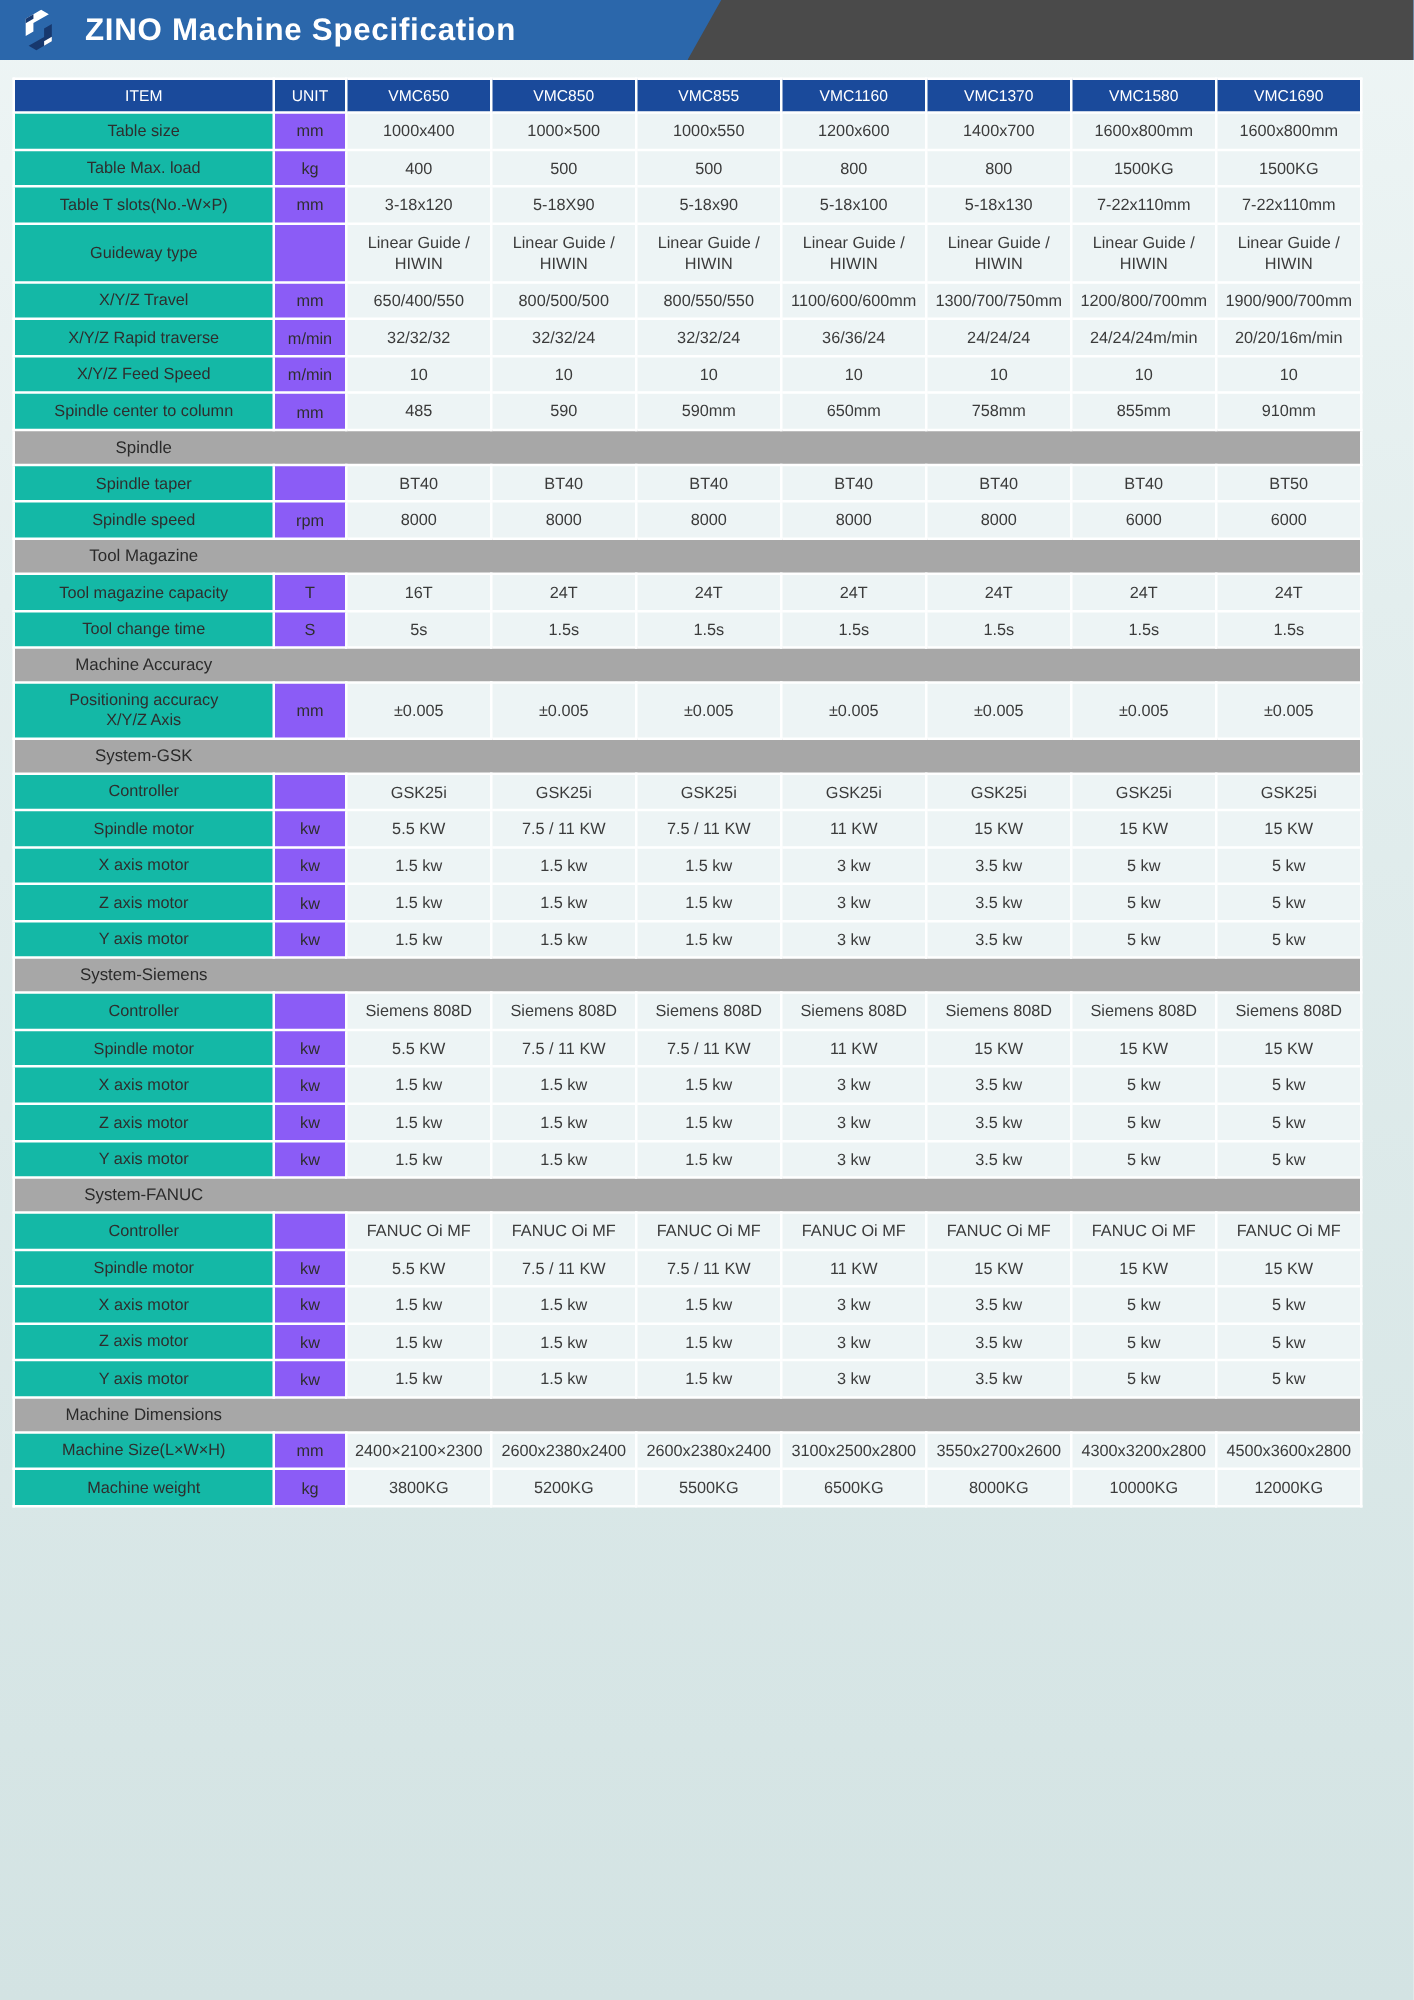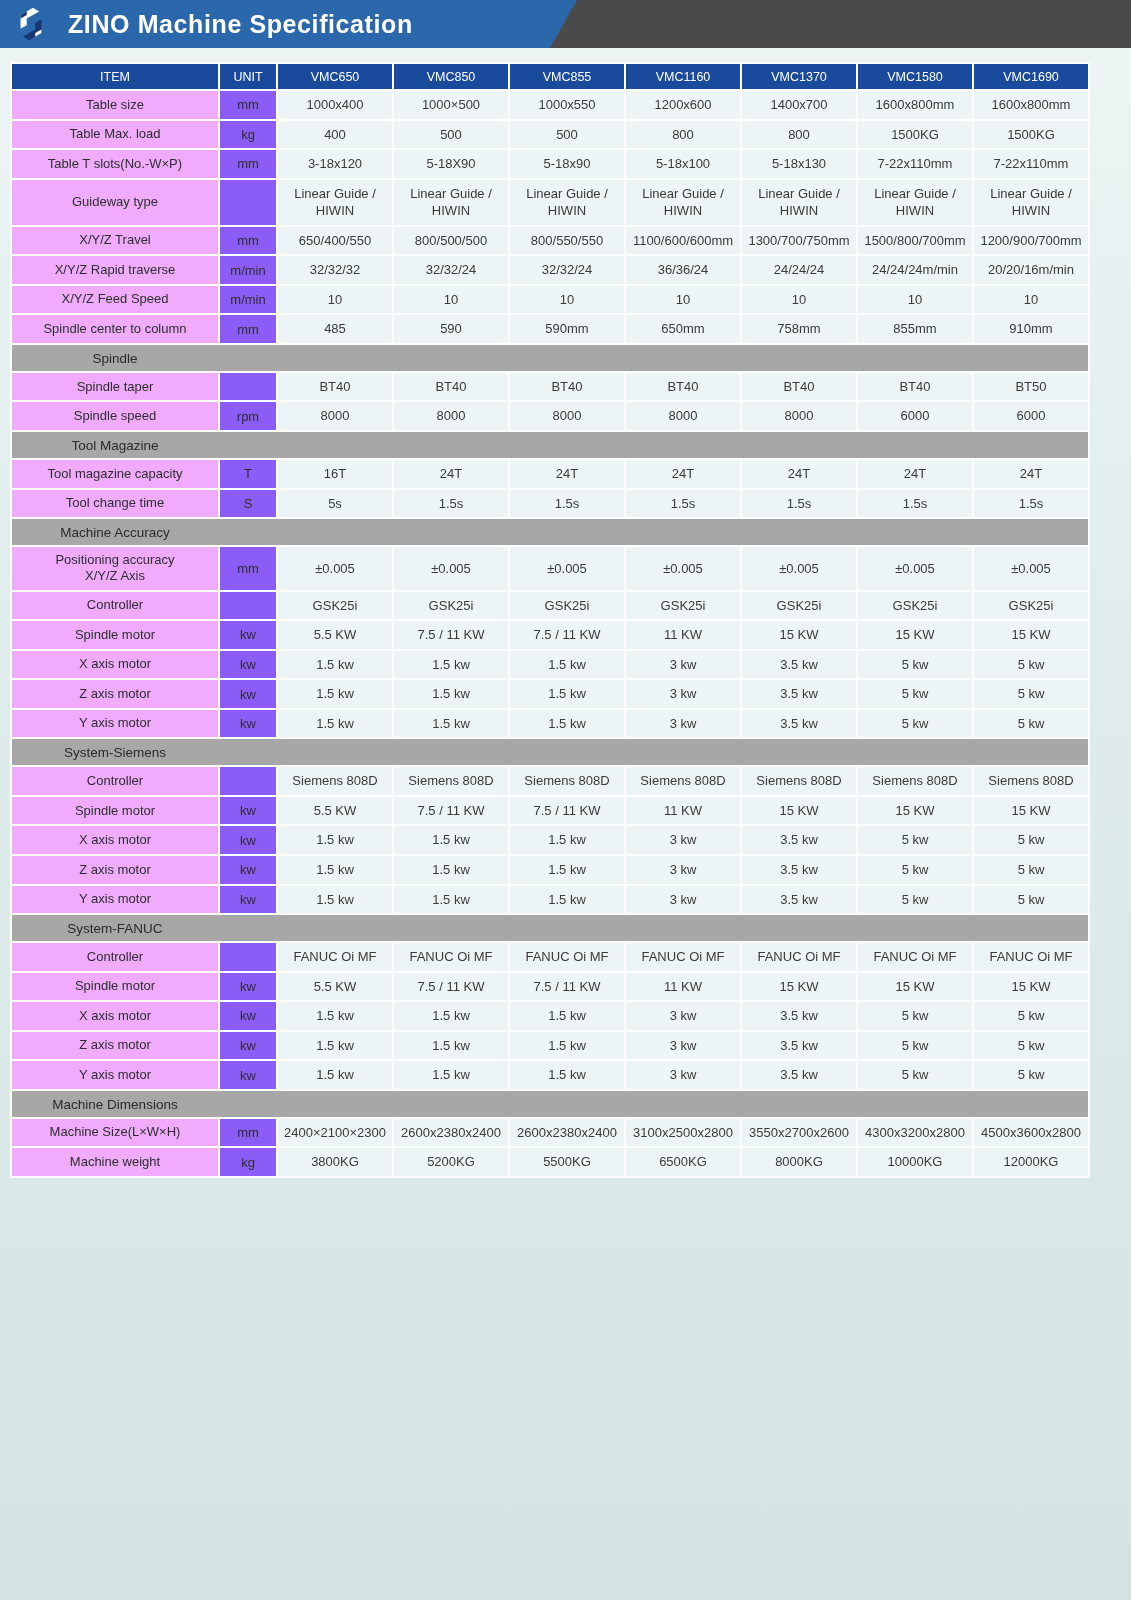--- a/index.html
+++ b/index.html
@@ -19,21 +19,21 @@
     color:#ffffff;font-size:25px;font-weight:bold;letter-spacing:0.6px;}
   
   .spec-wrap{position:absolute;left:10px;top:62px;width:1078px;}
   table.spec{border-collapse:collapse;table-layout:fixed;width:1078px;border-radius:28px;}
   table.spec td, table.spec th{border:2px solid #ffffff;box-sizing:border-box;}
   th.colhead{background:#1a4a9b;color:#ffffff;font-size:12.5px;font-weight:normal;
     height:27px;padding:0 2px;text-align:center;}
   td.section{background:#a7a7a7;height:28px;padding:0;}
   td.section span{display:inline-block;width:206px;text-align:center;color:#2a2a2a;
     font-size:13.5px;}
-  td.item{background:#f0abfc;color:#2e2e2e;font-size:13px;text-align:center;
+  td.item{background:#14b8a6;color:#2e2e2e;font-size:13px;text-align:center;
     padding:5px 3px;white-space:pre-line;line-height:1.25;}
   td.unit{background:#8b5cf6;color:#2e2e2e;font-size:13px;text-align:center;padding:5px 1px;}
   td.val{background:#edf4f5;color:#3b3b3b;font-size:13px;text-align:center;
     padding:5px 2px;line-height:1.35;}
 </style>
 </head>
 <body>
 
 <div class="banner">
   <div class="banner-blue"></div>
@@ -119,22 +119,22 @@
           <td class="val">Linear Guide / HIWIN</td>
         </tr>
         <tr>
           <td class="item">X/Y/Z Travel</td>
           <td class="unit">mm</td>
           <td class="val">650/400/550</td>
           <td class="val">800/500/500</td>
           <td class="val">800/550/550</td>
           <td class="val">1100/600/600mm</td>
           <td class="val">1300/700/750mm</td>
-          <td class="val">1500/800/700mm</td>
-          <td class="val">1200/900/700mm</td>
+          <td class="val">1200/800/700mm</td>
+          <td class="val">1900/900/700mm</td>
         </tr>
         <tr>
           <td class="item">X/Y/Z Rapid traverse</td>
           <td class="unit">m/min</td>
           <td class="val">32/32/32</td>
           <td class="val">32/32/24</td>
           <td class="val">32/32/24</td>
           <td class="val">36/36/24</td>
           <td class="val">24/24/24</td>
           <td class="val">24/24/24m/min</td>
@@ -221,20 +221,23 @@
           <td class="unit">mm</td>
           <td class="val">±0.005</td>
           <td class="val">±0.005</td>
           <td class="val">±0.005</td>
           <td class="val">±0.005</td>
           <td class="val">±0.005</td>
           <td class="val">±0.005</td>
           <td class="val">±0.005</td>
         </tr>
         <tr>
+          <td class="section" colspan="9"><span>System-GSK</span></td>
+        </tr>
+        <tr>
           <td class="item">Controller</td>
           <td class="unit"></td>
           <td class="val">GSK25i</td>
           <td class="val">GSK25i</td>
           <td class="val">GSK25i</td>
           <td class="val">GSK25i</td>
           <td class="val">GSK25i</td>
           <td class="val">GSK25i</td>
           <td class="val">GSK25i</td>
         </tr>

